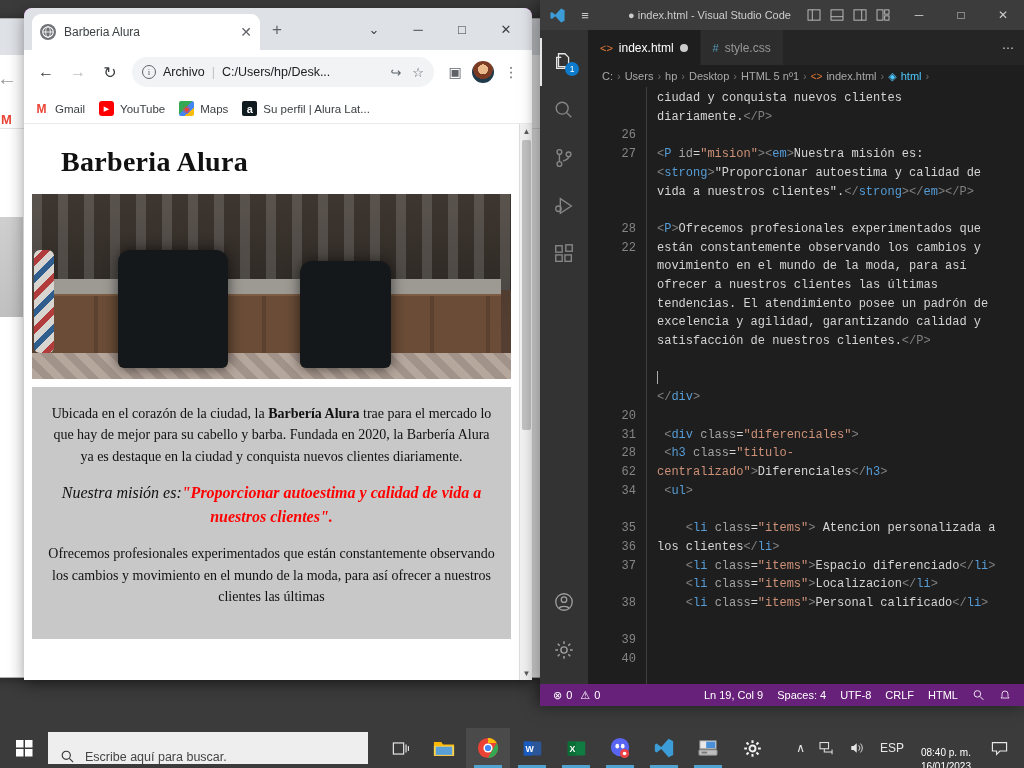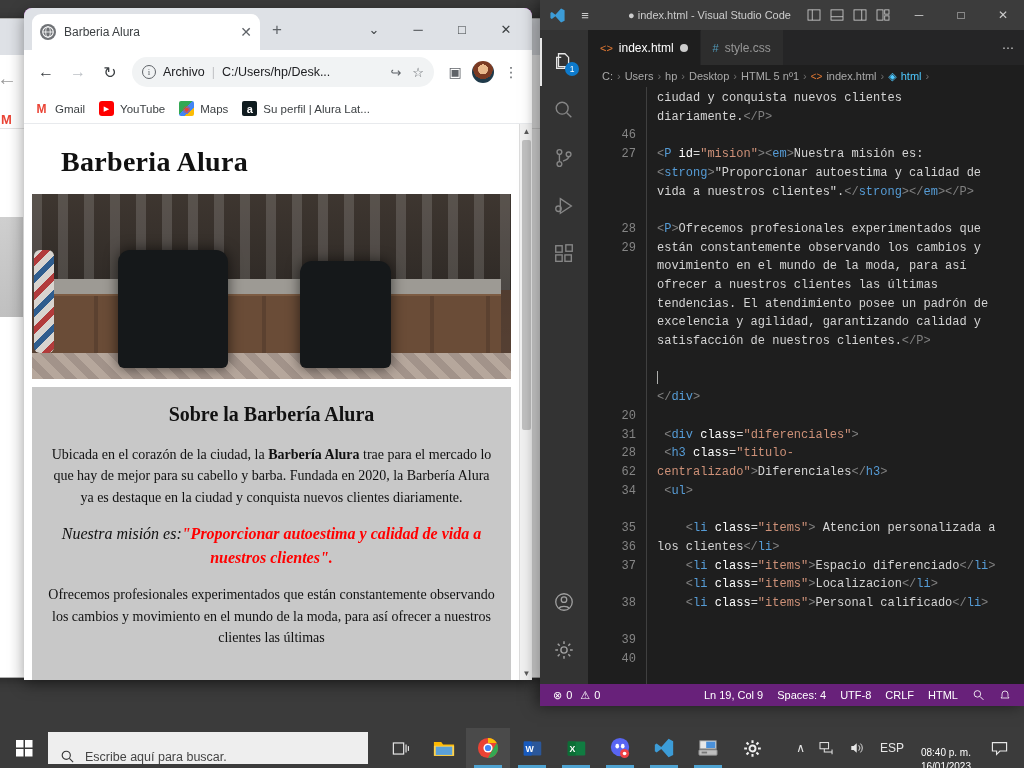--- a/index.html
+++ b/index.html
@@ -282,21 +282,21 @@
     color: #858585; font-family: "Liberation Mono", monospace; font-size: 12px;
     line-height: 18.7px; padding-top: 2px;
   }
   .code {
     flex: 1; font-family: "Liberation Mono", monospace; font-size: 12px;
     line-height: 18.7px; color: #d4d4d4; white-space: pre-wrap;
     padding-top: 2px; padding-right: 10px; word-break: break-word;
     border-left: 1px solid #404040; padding-left: 10px;
   }
   .tk-tag { color: #569cd6; }
-  .tk-attr { color: #ffffff; }
+  .tk-attr { color: #a3a3a3; }
   .tk-str { color: #ce9178; }
   .tk-punc { color: #808080; }
   .tk-text { color: #d4d4d4; }
   .cursor-bar { display:inline-block; width:1px; height:13px; background:#aeafad; vertical-align:-2px; }
 
   .statusbar {
     height: 22px; background: #68217a; display: flex; align-items: center;
     color: #ffffff; font-size: 11px; flex: none; padding: 0 6px; gap: 0;
   }
   .sb-item { padding: 0 7px; display: flex; align-items: center; gap: 4px; cursor: pointer; white-space:nowrap; }
@@ -436,21 +436,20 @@
           <div class="wallunit"></div>
           <div class="counter"></div>
           <div class="drawers"></div>
           <div class="floor"></div>
           <div class="pole"></div>
           <div class="chair1"></div>
           <div class="chair2"></div>
         </div>
 
         <div class="about">
-          <h2>Sobre la Barbería Alura</h2>
           <p><span>Ubicada en el corazón de la ciudad, la </span><b>Barbería Alura</b><span> trae para el mercado lo que hay de mejor para su cabello y barba. Fundada en 2020, la Barbería Alura ya es destaque en la ciudad y conquista nuevos clientes diariamente.</span></p>
           <p class="mision"><span>Nuestra misión es:</span><strong>"Proporcionar autoestima y calidad de vida a nuestros clientes".</strong></p>
           <p>Ofrecemos profesionales experimentados que están constantemente observando los cambios y movimiento en el mundo de la moda, para así ofrecer a nuestros clientes las últimas</p>
         </div>
       </div>
 
       <div class="pscroll">
         <div class="arrow up">▲</div>
         <div class="thumb"></div>
         <div class="arrow down">▼</div>
@@ -585,27 +584,27 @@
           <span class="bc-sep">›</span>
           <span class="bc-tag">◈</span>
           <span class="bc-tag">html</span>
           <span class="bc-sep">›</span>
         </div>
 
         <div class="code-wrap">
           <div class="gutter">
             <div>&nbsp;</div>
             <div>&nbsp;</div>
-            <div>46</div>
+            <div>26</div>
             <div>27</div>
             <div>&nbsp;</div>
             <div>&nbsp;</div>
             <div>&nbsp;</div>
             <div>28</div>
-            <div>29</div>
+            <div>22</div>
             <div>&nbsp;</div>
             <div>&nbsp;</div>
             <div>&nbsp;</div>
             <div>&nbsp;</div>
             <div>&nbsp;</div>
             <div>&nbsp;</div>
             <div>&nbsp;</div>
             <div>&nbsp;</div>
             <div>20</div>
             <div>31</div>

